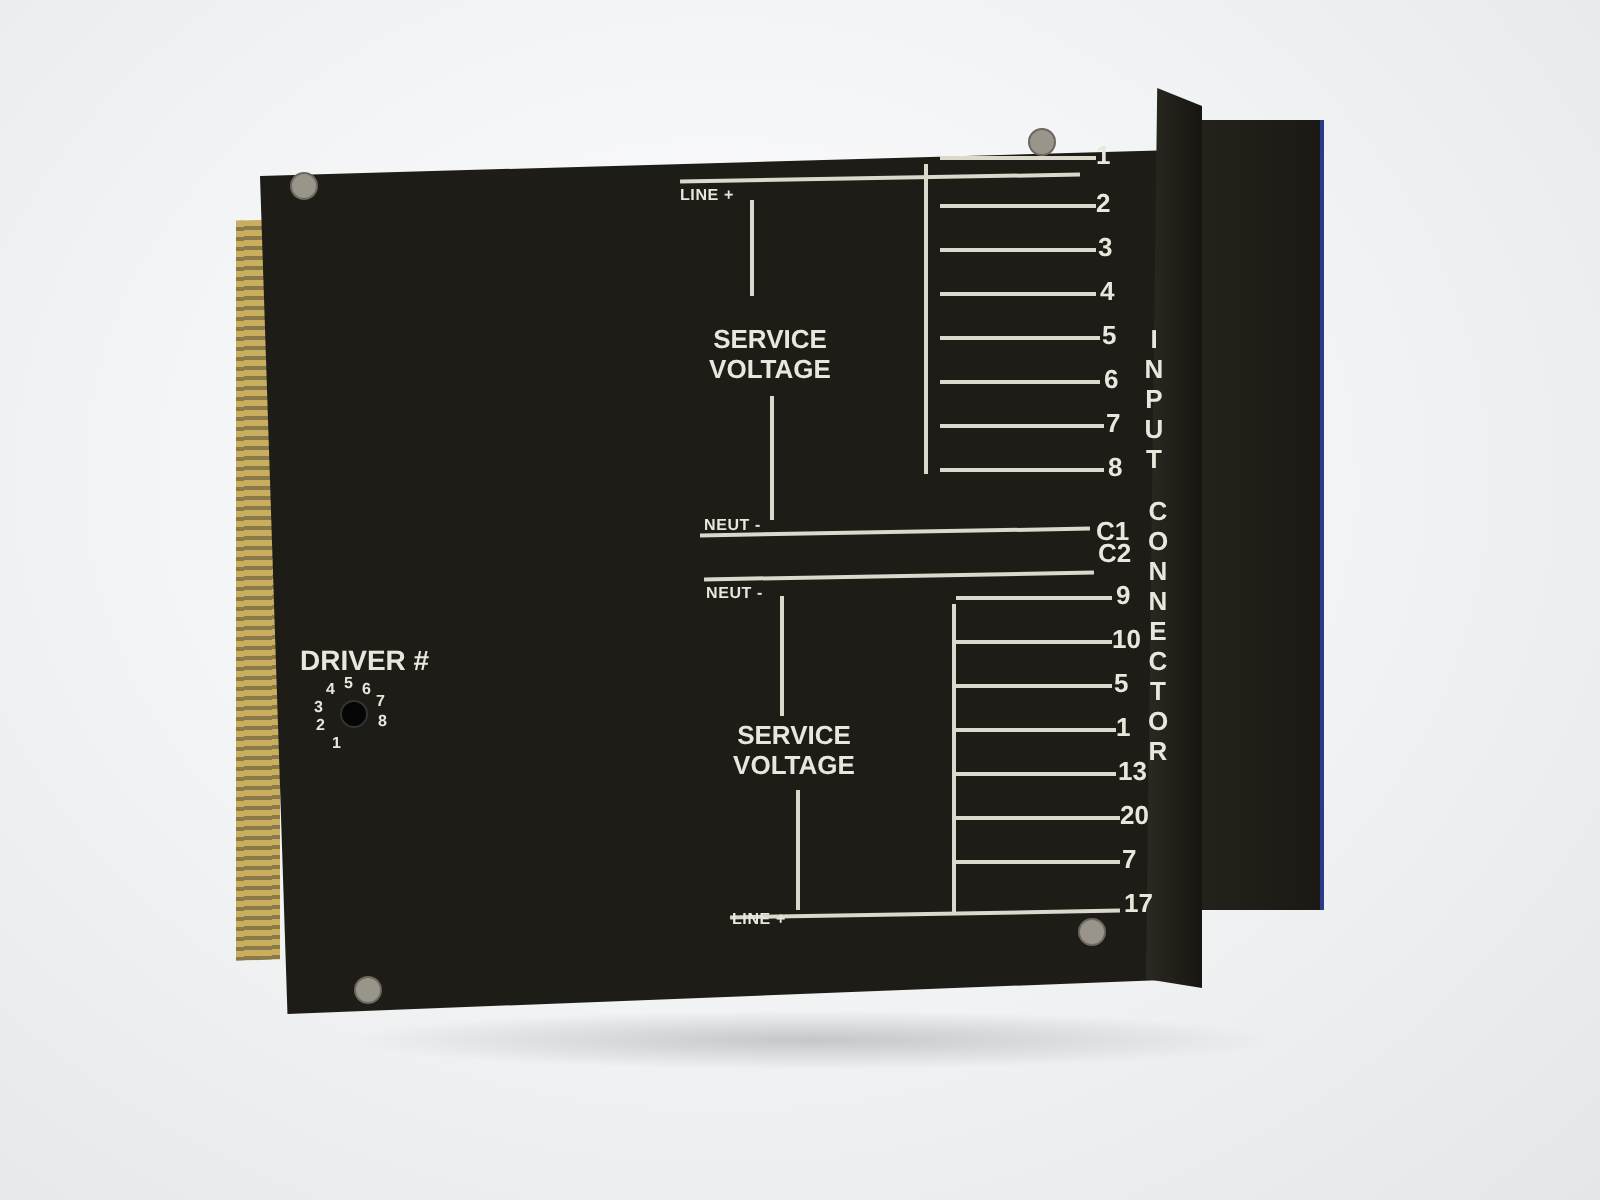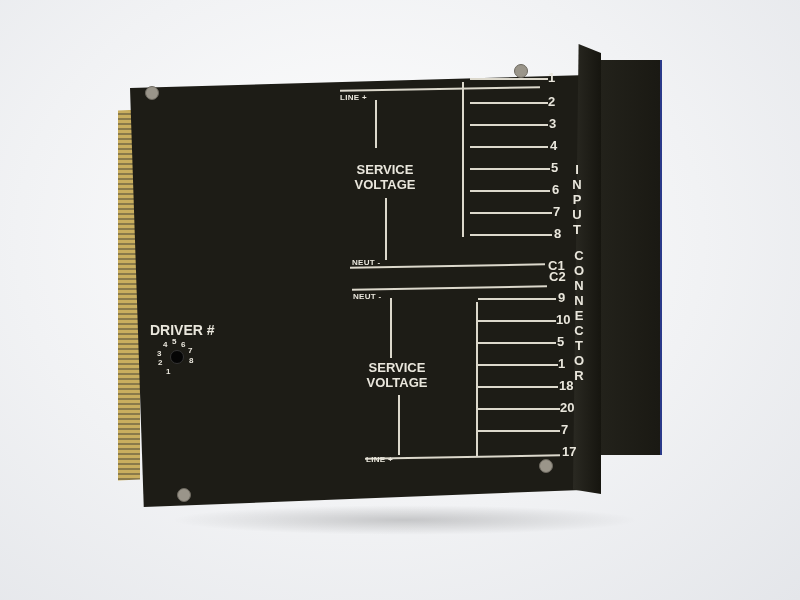--- a/index.html
+++ b/index.html
@@ -73,21 +73,21 @@
   <div>SERVICE</div>
   <div>VOLTAGE</div>
 </div>
 <div class="line" style="left:398px;top:395px;width:2px;height:60px"></div>
 <div class="line" style="left:476px;top:302px;width:2px;height:155px"></div>
 
 <div class="txt pin" style="left:558px;top:290px">9</div>
 <div class="txt pin" style="left:556px;top:312px">10</div>
 <div class="txt pin" style="left:557px;top:334px">5</div>
 <div class="txt pin" style="left:558px;top:356px">1</div>
-<div class="txt pin" style="left:559px;top:378px">18</div>
+<div class="txt pin" style="left:559px;top:378px">13</div>
 <div class="txt pin" style="left:560px;top:400px">20</div>
 <div class="txt pin" style="left:561px;top:422px">7</div>
 <div class="txt pin" style="left:562px;top:444px">17</div>
 
 <div class="line" style="left:478px;top:298px;width:78px;height:2px"></div>
 <div class="line" style="left:478px;top:320px;width:78px;height:2px"></div>
 <div class="line" style="left:478px;top:342px;width:78px;height:2px"></div>
 <div class="line" style="left:478px;top:364px;width:80px;height:2px"></div>
 <div class="line" style="left:478px;top:386px;width:80px;height:2px"></div>
 <div class="line" style="left:478px;top:408px;width:82px;height:2px"></div>

